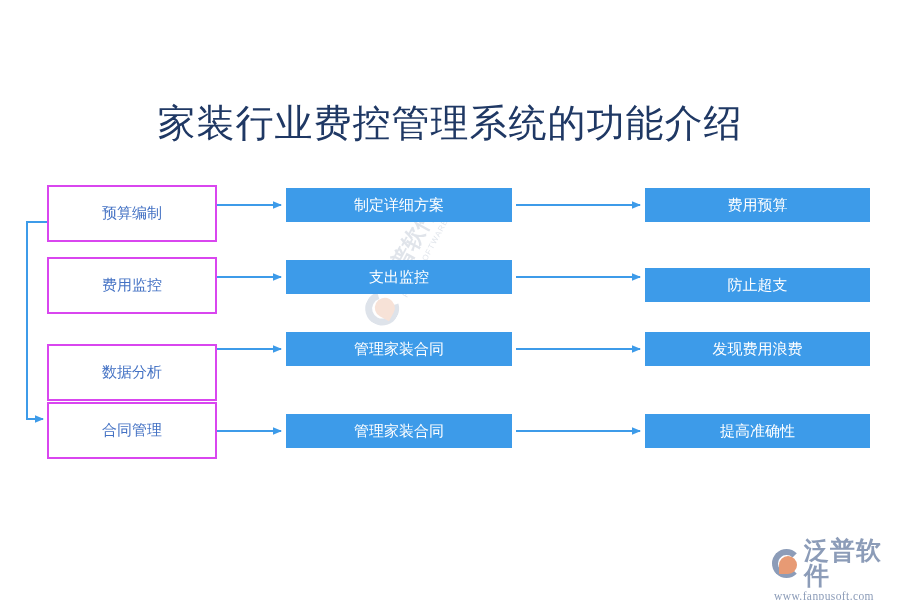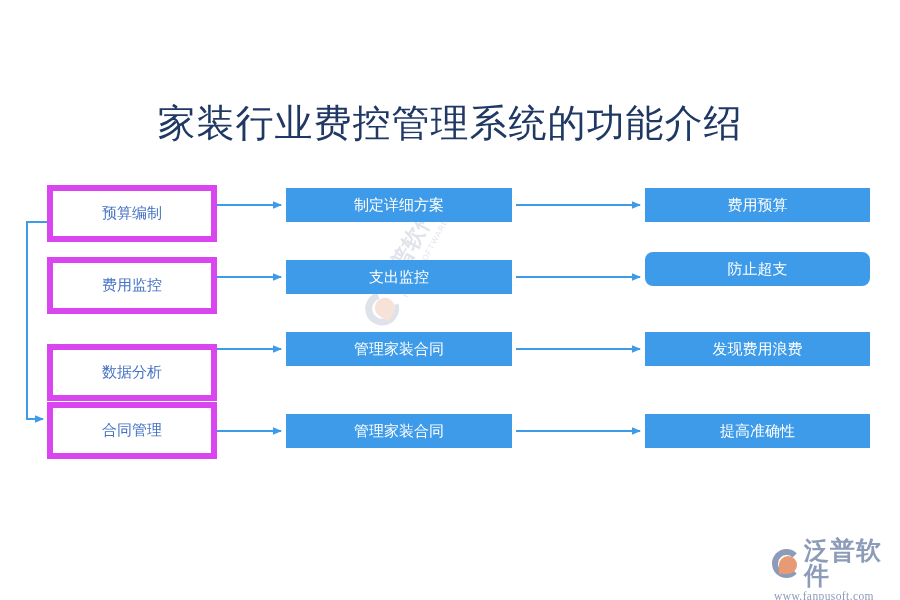--- a/index.html
+++ b/index.html
@@ -94,21 +94,21 @@
     position: absolute;
     display: flex;
     align-items: center;
     justify-content: center;
     box-sizing: border-box;
     font-size: 15px;
     white-space: nowrap;
   }
   .node.outline {
     background: #ffffff;
-    border: 6px solid #d946ef;
+    border: 2px solid #d946ef;
     color: #4472c4;
   }
   .node.filled {
     background: #3d9be9;
     color: #ffffff;
   }
 
   
   .col-a { left: 47px;  width: 170px; height: 57px; }
   .col-b { left: 286px; width: 226px; height: 34px; }
@@ -240,21 +240,21 @@
   <div class="node filled col-b" style="top:332px;">
       <span>管理家装合同</span>
     </div>
   <div class="node filled col-c" style="top:188px;">
       <span>费用预算</span>
     </div>
 
   <div class="node filled col-b" style="top:414px;">
       <span>管理家装合同</span>
     </div>
-  <div class="node filled col-c" style="top:252px;border-radius:8px;">
+  <div class="node filled col-c" style="top:268px;">
       <span>防止超支</span>
     </div>
   <div class="node filled col-c" style="top:332px;">
       <span>发现费用浪费</span>
     </div>
   <div class="node filled col-c" style="top:414px;">
       <span>提高准确性</span>
     </div>
 
   <div id="brand-logo">

